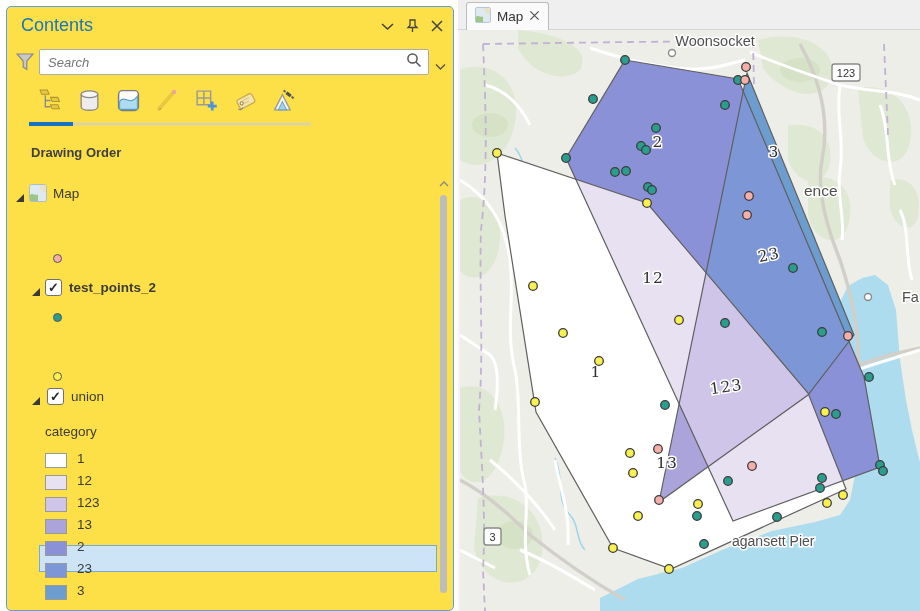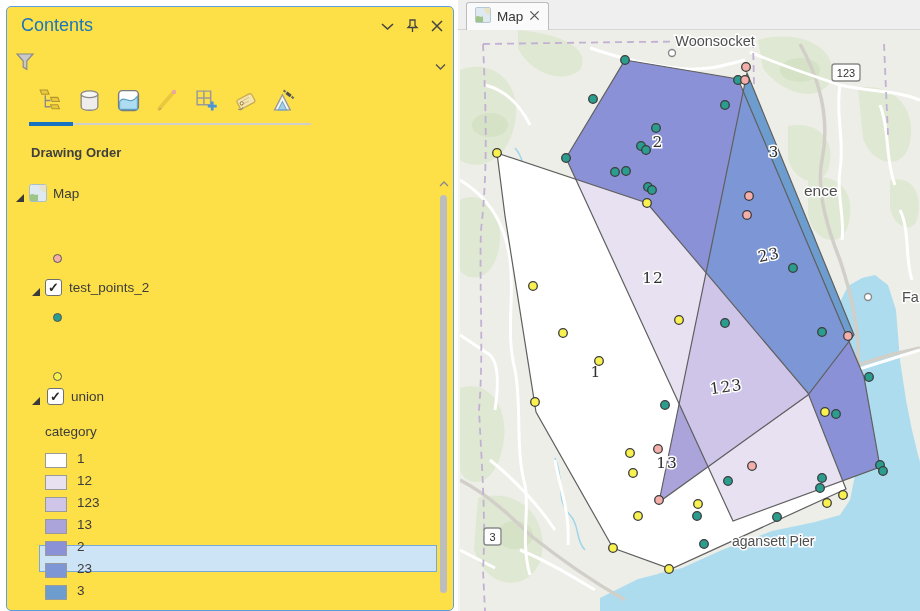--- a/index.html
+++ b/index.html
@@ -94,20 +94,29 @@
             </svg>
       </span>
     </div>
 
     <span class="funnel">
       <svg width="20" height="22" viewBox="0 0 20 22">
         <path d="M2 3 h16 l-6.2 7 v8.5 l-3.6 -2.4 v-6.1 z" fill="#c9c9c9" stroke="#8a8a8a" stroke-width="1.2"></path>
       </svg>
     </span>
 
+    <div class="searchbox">
+      <input placeholder="Search" style="">
+      <span class="mag">
+        <svg width="16" height="16" viewBox="0 0 16 16">
+          <circle cx="6.5" cy="6.5" r="4.6" fill="none" stroke="#555" stroke-width="1.5"></circle>
+          <line x1="10" y1="10" x2="14.5" y2="14.5" stroke="#555" stroke-width="1.5"></line>
+        </svg>
+      </span>
+    </div>
     <span class="search-chev">
       <svg width="11" height="8" viewBox="0 0 11 8">
             <polyline points="1,1.5 5.5,6 10,1.5" fill="none" stroke="#555" stroke-width="1.4"></polyline>
           </svg>
     </span>
 
     <div class="tabstrip">
       <span class="tabicon">
         <svg width="25" height="25" viewBox="0 0 24 24">
           <path d="M7 7 v11 h5 M7 12 h5" stroke="#8a8a8a" stroke-width="1.3" fill="none"></path>
@@ -185,21 +194,21 @@
             <path d="M10 1 L17 1 L17 8 C13 9 11 5 10 1 Z" fill="#e8e2c6"></path>
           </svg>
         </span>
         <span class="tlabel" style="left:46px;">Map</span>
       </div>
 
       <div class="trow" style="top:76px;">
         <span class="dot" style="left: 46px; background-color: rgb(245, 175, 170);"></span>
       </div>
 
-      <div class="trow" style="top:106px;">
+      <div class="trow" style="top:106px;font-weight:bold;">
         <span class="tri" style="left:24px;">
           <svg width="10" height="10">
                 <polygon points="9,1 9,9 1,9" fill="#3a3a3a"></polygon>
               </svg>
         </span>
         <span class="cbx" style="left:38px;"></span>
         <span class="tlabel" style="left:62px;">test_points_2</span>
       </div>
       <div class="trow" style="top:135px;">
         <span class="dot" style="left: 46px; background-color: rgb(42, 157, 143);"></span>

